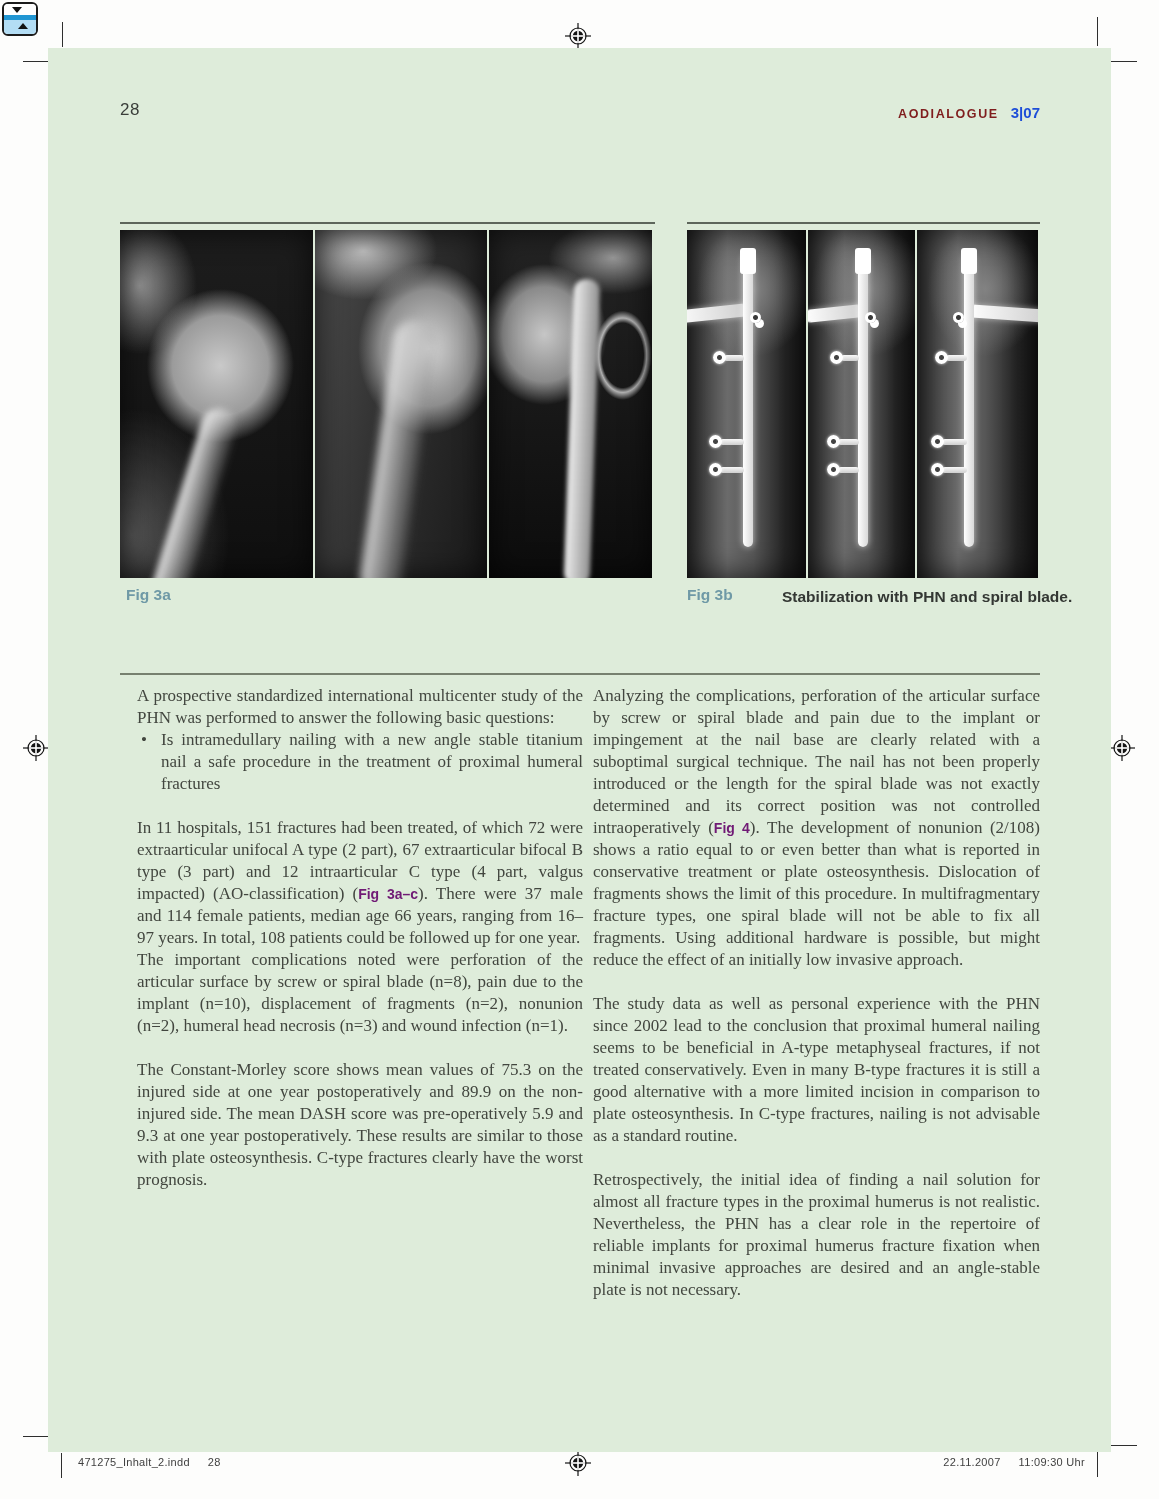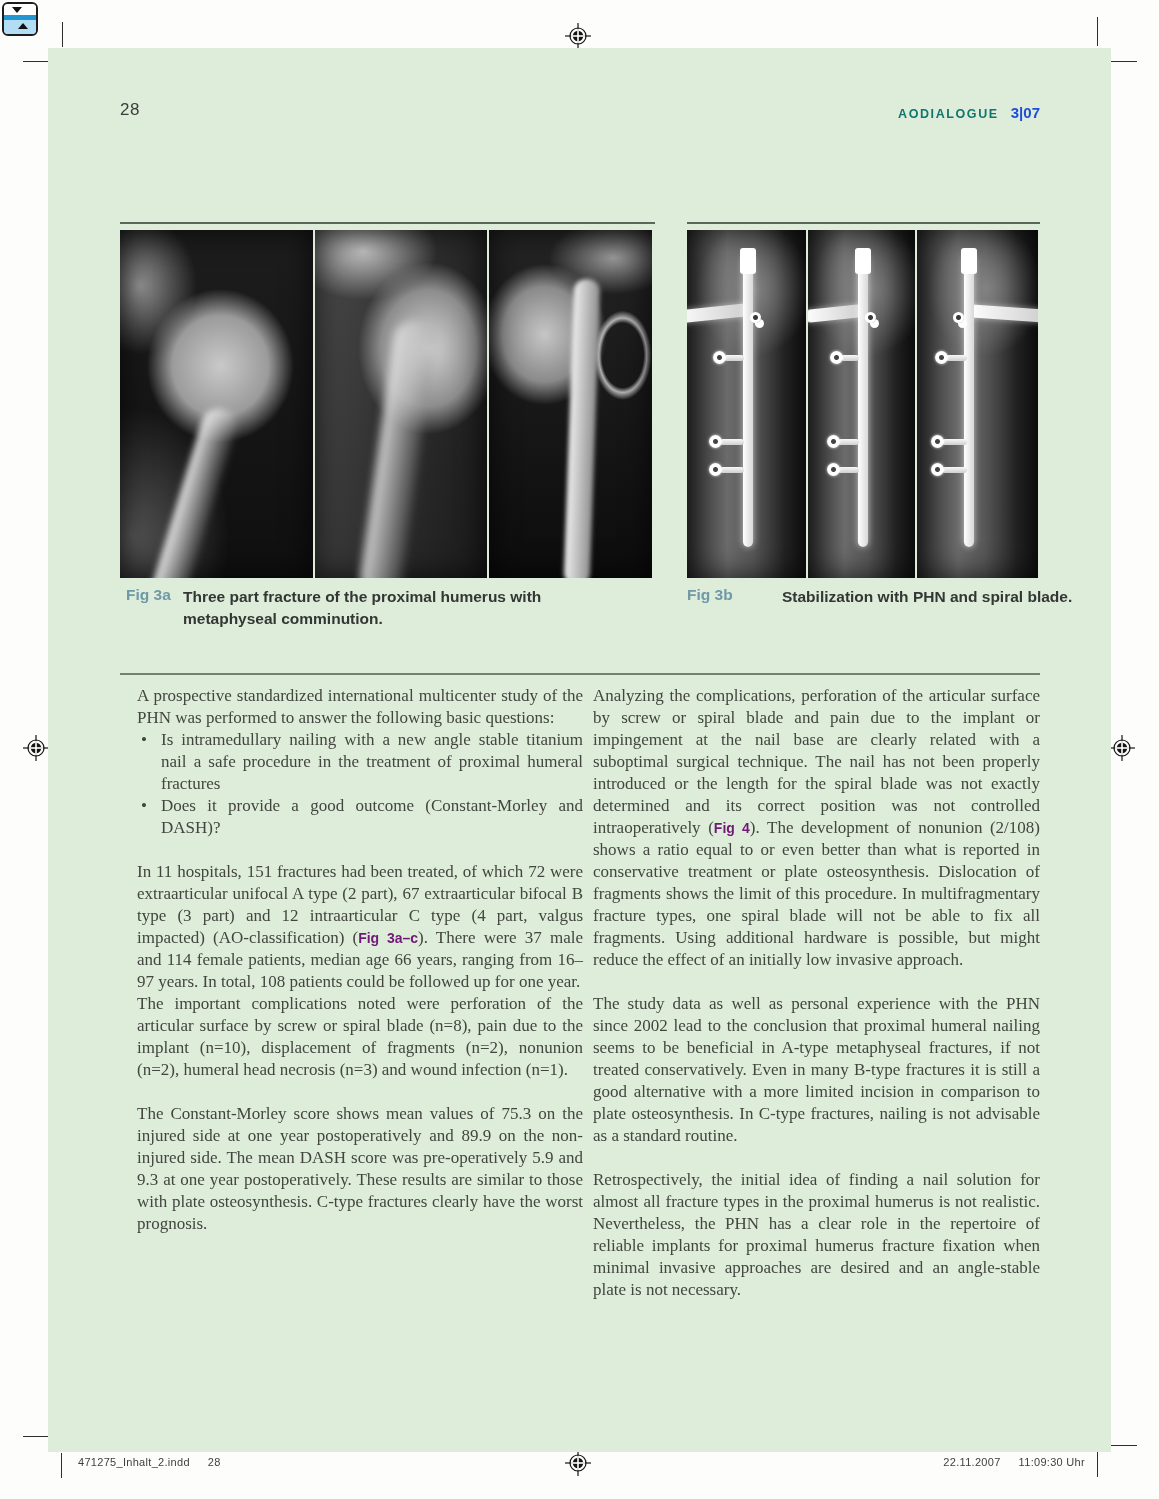--- a/index.html
+++ b/index.html
@@ -3,21 +3,21 @@
 <meta charset="utf-8">
 <style>
   html,body{margin:0;padding:0;background:#fff;}
   #canvas{position:relative;width:1159px;height:1499px;background:#fdfdfc;overflow:hidden;
           font-family:"Liberation Sans",sans-serif;}
   
   #page{position:absolute;left:48px;top:48px;width:1063px;height:1404px;background:#deecda;}
   
   .pagenum{position:absolute;left:72px;top:52px;font-size:17px;color:#3a3e3a;letter-spacing:.5px;}
   .hdr-right{position:absolute;right:71px;top:56px;display:flex;align-items:baseline;gap:12px;}
-  .brand{font-size:12.5px;letter-spacing:1.6px;color:#0f766e;font-weight:700;margin-left:28px;}
+  .brand{font-size:12.5px;letter-spacing:1.6px;color:#7f1d1d;font-weight:700;margin-left:28px;}
   .issue{font-size:15px;font-weight:700;color:#1d4ed8;}
   
   .rule{position:absolute;height:2px;background:#5d665b;}
   #rule-figL{left:72px;top:174px;width:535px;}
   #rule-figR{left:639px;top:174px;width:353px;}
   #rule-text{left:72px;top:625px;width:920px;background:#76806f;}
   
   .figrow{position:absolute;top:182px;height:348px;display:flex;gap:2px;}
   #figrowL{left:72px;width:532px;}
   #figrowR{left:639px;width:353px;}
@@ -206,31 +206,29 @@
         <div class="blade"></div>
         <div class="nail"></div>
         <div class="screwA"></div>
         <div class="lock l0"></div>
         <div class="lock l1"></div>
         <div class="lock l2"></div>
       </div>
     </div>
 
     <div class="figlabel" id="figlabel-a">Fig 3a</div>
-    <div class="figcap" id="figcap-a">Three part fracture of the proximal humerus with metaphyseal comminution.</div>
     <div class="figlabel" id="figlabel-b">Fig 3b</div>
     <div class="figcap" id="figcap-b">Stabilization with PHN and spiral blade.</div>
 
     <div class="rule" id="rule-text"></div>
 
     <div class="col" id="col-left">
         <p><span>A prospective standardized international multicenter study of the PHN was performed to answer the following basic questions:</span></p>
         <ul class="bullets">
           <li>Is intramedullary nailing with a new angle stable titanium nail a safe procedure in the treatment of proximal humeral fractures</li>
-          <li>Does it provide a good outcome (Constant-Morley and DASH)?</li>
         </ul>
         <p class="gap"><span>In 11 hospitals, 151 fractures had been treated, of which 72 were extraarticular unifocal A type (2 part), 67 extraarticular bifocal B type (3 part) and 12 intraarticular C type (4 part, valgus impacted) (AO-classification) (</span><span class="figref">Fig 3a–c</span><span>). There were 37 male and 114 female patients, median age 66 years, ranging from 16–97 years. In total, 108 patients could be followed up for one year.</span></p>
         <p><span>The important complications noted were perforation of the articular surface by screw or spiral blade (n=8), pain due to the implant (n=10), displacement of fragments (n=2), nonunion (n=2), humeral head necrosis (n=3) and wound infection (n=1).</span></p>
         <p class="gap"><span>The Constant-Morley score shows mean values of 75.3 on the injured side at one year postoperatively and 89.9 on the non-injured side. The mean DASH score was pre-operatively 5.9 and 9.3 at one year postoperatively. These results are similar to those with plate osteosynthesis. C-type fractures clearly have the worst prognosis.</span></p>
       </div>
     <div class="col" id="col-right">
         <p><span>Analyzing the complications, perforation of the articular surface by screw or spiral blade and pain due to the implant or impingement at the nail base are clearly related with a suboptimal surgical technique. The nail has not been properly introduced or the length for the spiral blade was not exactly determined and its correct position was not controlled intraoperatively (</span><span class="figref">Fig 4</span><span>). The development of nonunion (2/108) shows a ratio equal to or even better than what is reported in conservative treatment or plate osteosynthesis. Dislocation of fragments shows the limit of this procedure. In multifragmentary fracture types, one spiral blade will not be able to fix all fragments. Using additional hardware is possible, but might reduce the effect of an initially low invasive approach.</span></p>
         <p class="gap"><span>The study data as well as personal experience with the PHN since 2002 lead to the conclusion that proximal humeral nailing seems to be beneficial in A-type metaphyseal fractures, if not treated conservatively. Even in many B-type fractures it is still a good alternative with a more limited incision in comparison to plate osteosynthesis. In C-type fractures, nailing is not advisable as a standard routine.</span></p>
         <p class="gap"><span>Retrospectively, the initial idea of finding a nail solution for almost all fracture types in the proximal humerus is not realistic. Nevertheless, the PHN has a clear role in the repertoire of reliable implants for proximal humerus fracture fixation when minimal invasive approaches are desired and an angle-stable plate is not necessary.</span></p>
       </div>

